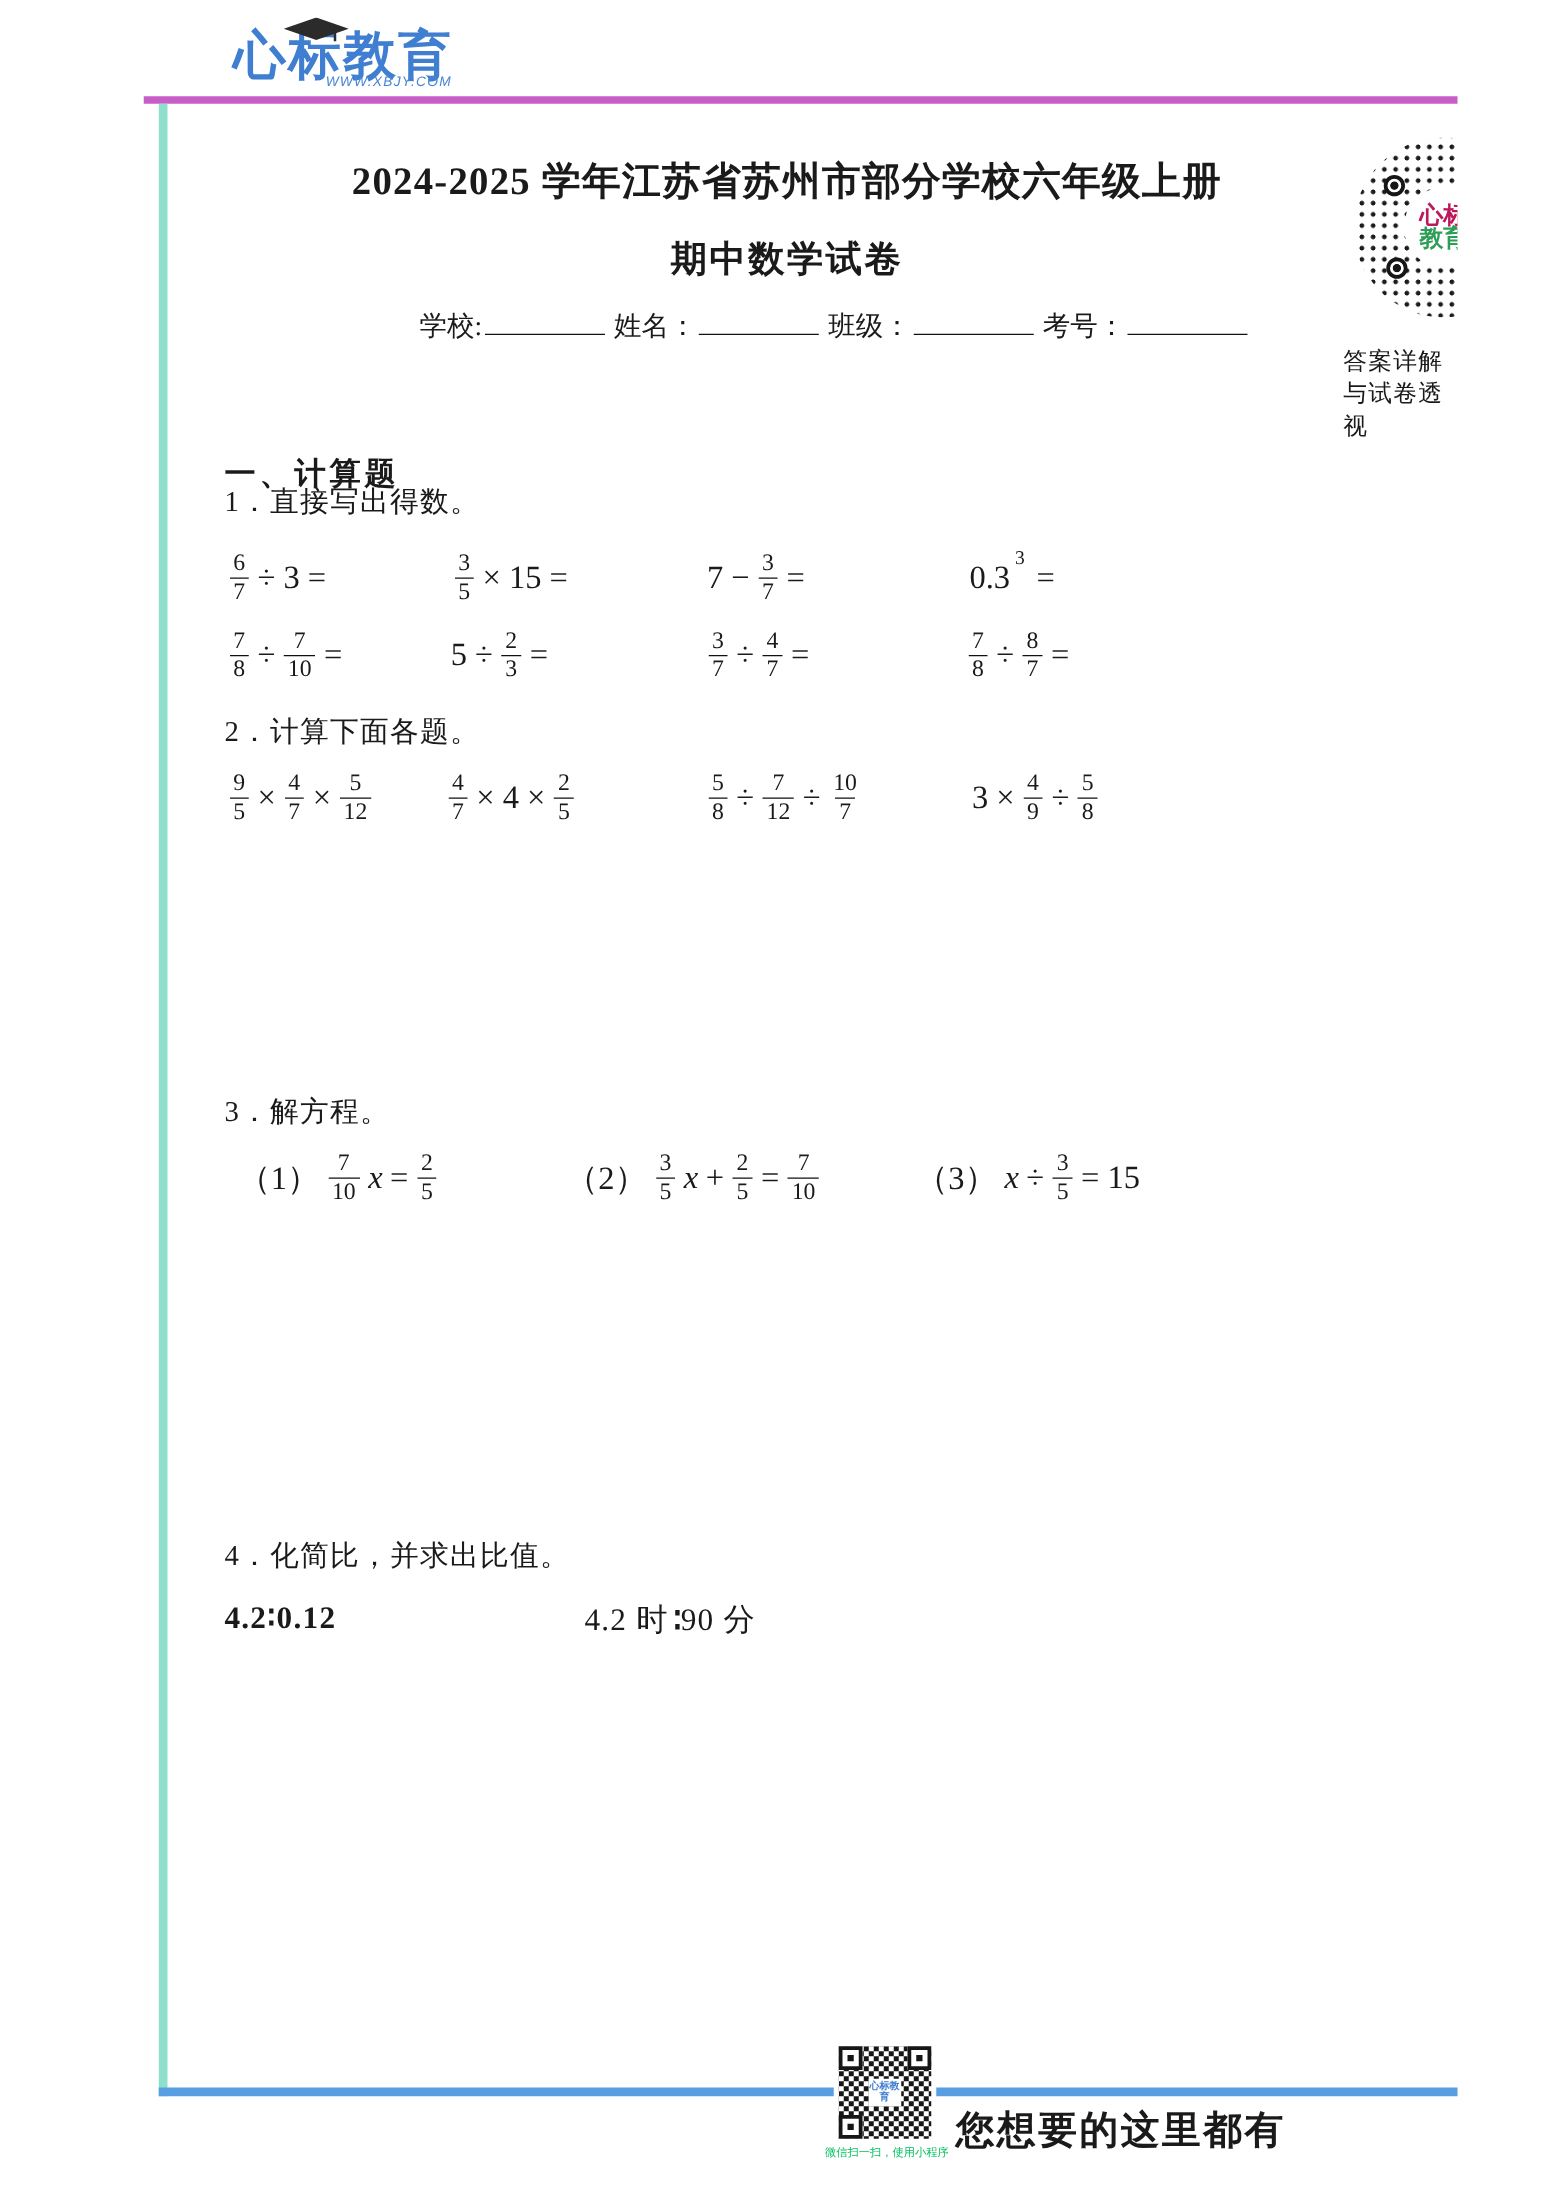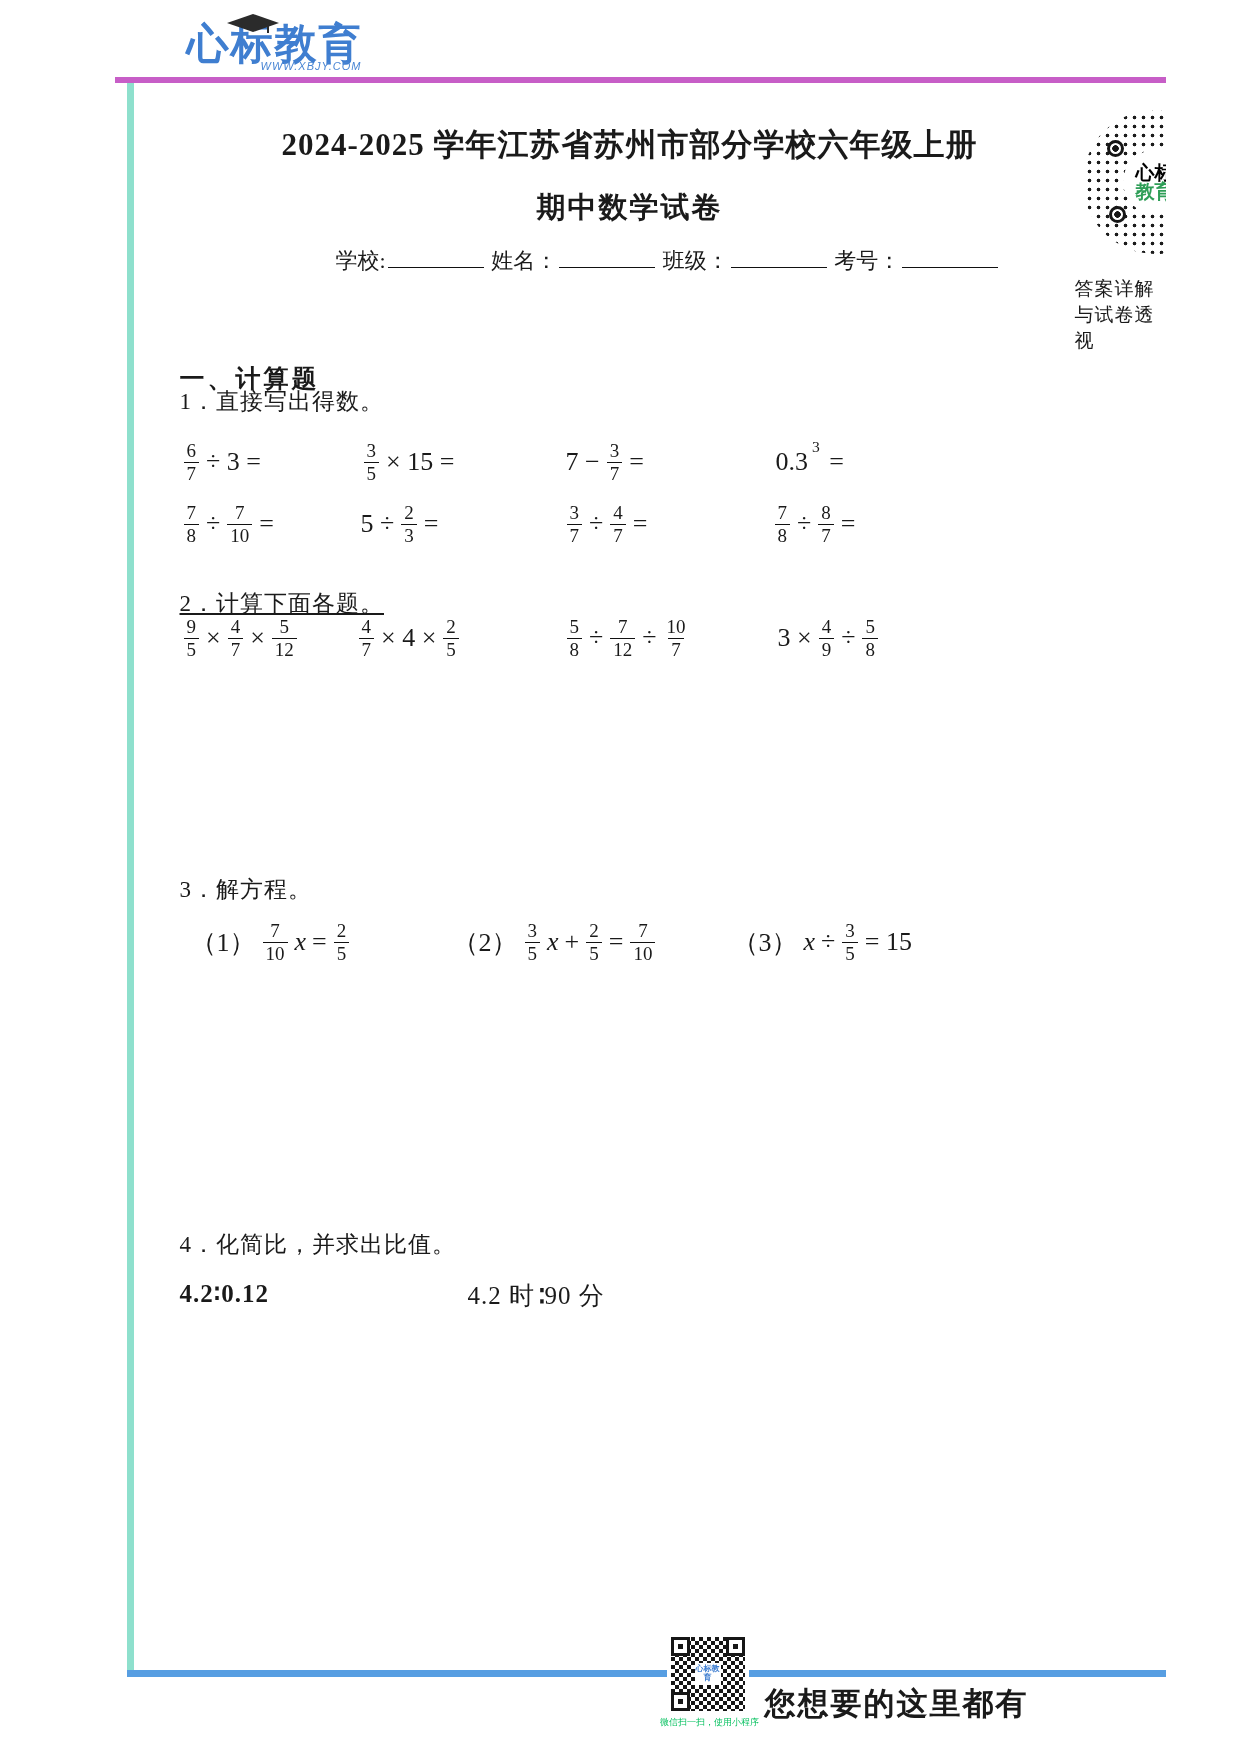--- a/index.html
+++ b/index.html
@@ -21,21 +21,21 @@
 
   
   .title1 { position:absolute; left:60px; top:124px; width:990px; text-align:center; font-size:31px; font-weight:bold; letter-spacing:1px; }
   .title2 { position:absolute; left:60px; top:188px; width:990px; text-align:center; font-size:29px; font-weight:bold; letter-spacing:2px; }
 
   
   .qr-round { position:absolute; left:1008px; top:110px; width:144px; height:144px; border-radius:50%;
       background-image:radial-gradient(#1c1c1c 1.7px, transparent 2.1px); background-size:9px 9px; background-position:2px 3px; }
   .qr-center { position:absolute; left:40px; top:40px; width:64px; height:64px; border-radius:50%; background:#fff;
       display:flex; flex-direction:column; align-items:center; justify-content:center; }
-  .qr-center .l1, .qr-center .l2 { font-family:"Liberation Sans", sans-serif; font-weight:bold; font-size:19px; line-height:1.0; color:#000000; }
+  .qr-center .l1, .qr-center .l2 { font-family:"Liberation Sans", sans-serif; font-weight:bold; font-size:19px; line-height:1.0; color:#be185d; }
   .qr-center .l2 { color:#2e9e57; }
   .bullseye { position:absolute; width:17px; height:17px; border:3px solid #161616; border-radius:50%; background:radial-gradient(#161616 3px, #fff 3.6px); }
   .mini-badge { position:absolute; left:100px; top:98px; width:30px; height:30px; border-radius:50%; background:#07c160; border:2px solid #fff;
       display:flex; align-items:center; justify-content:center; color:#fff; font-family:"Liberation Sans", sans-serif; font-weight:bold; font-size:17px; }
   .qr-caption { position:absolute; left:1000px; top:276px; font-size:19px; letter-spacing:1px; }
 
   
   .form-row { position:absolute; left:240px; top:246px; font-size:22px; white-space:nowrap;margin-left:21px; }
   .blank { display:inline-block; width:96px; border-bottom:1.5px solid #111; height:22px; margin:0 2px; vertical-align:baseline; }
 
@@ -179,21 +179,21 @@
         </span>
         <span class="mt">÷</span>
         <span class="frac">
           <span class="fn">8</span>
           <span class="fd">7</span>
         </span>
         <span class="mt">=</span>
       </div>
   </div>
 
-  <div class="qlabel" style="left:105px; top:588px;text-decoration:underline;">2．计算下面各题。</div>
+  <div class="qlabel" style="left:105px; top:570px;">2．计算下面各题。</div>
   <div class="mrow" style="top:612px;">
     <div class="mcell" style="left:105px;">
         <span class="frac">
           <span class="fn">9</span>
           <span class="fd">5</span>
         </span>
         <span class="mt">×</span>
         <span class="frac">
           <span class="fn">4</span>
           <span class="fd">7</span>

